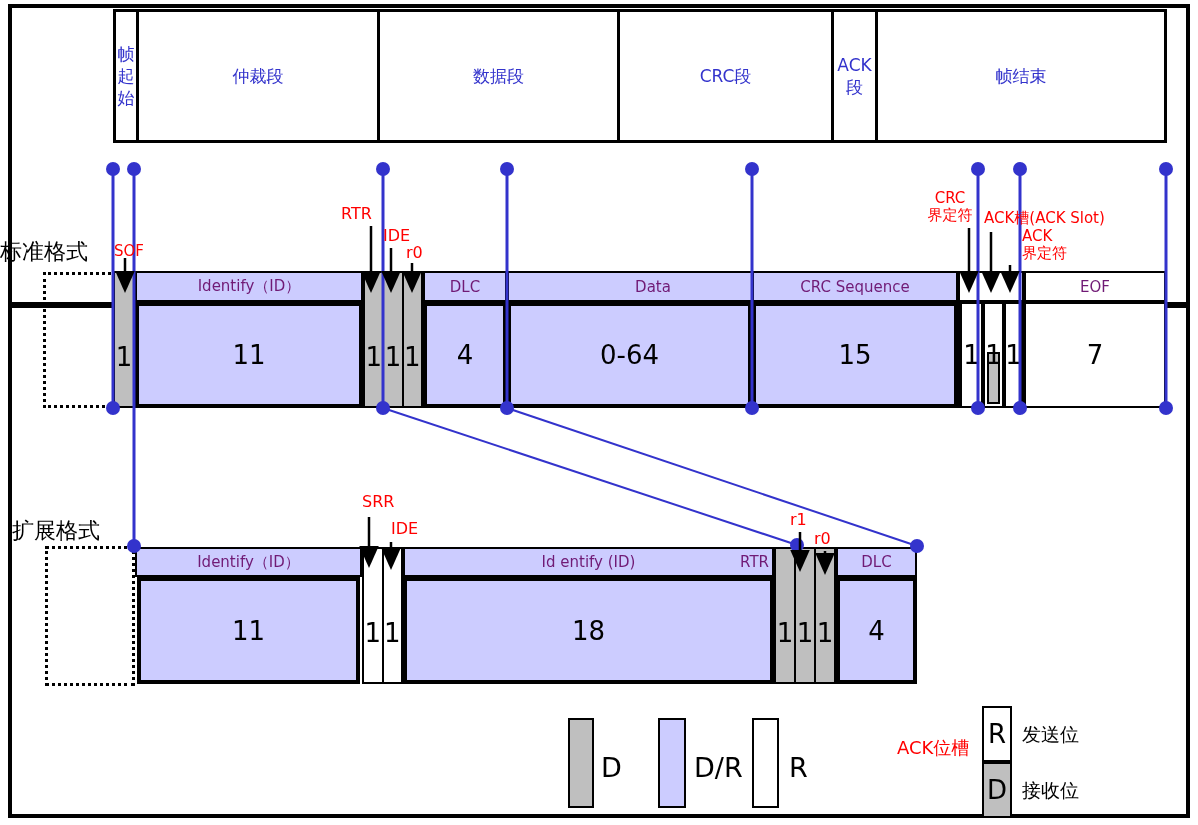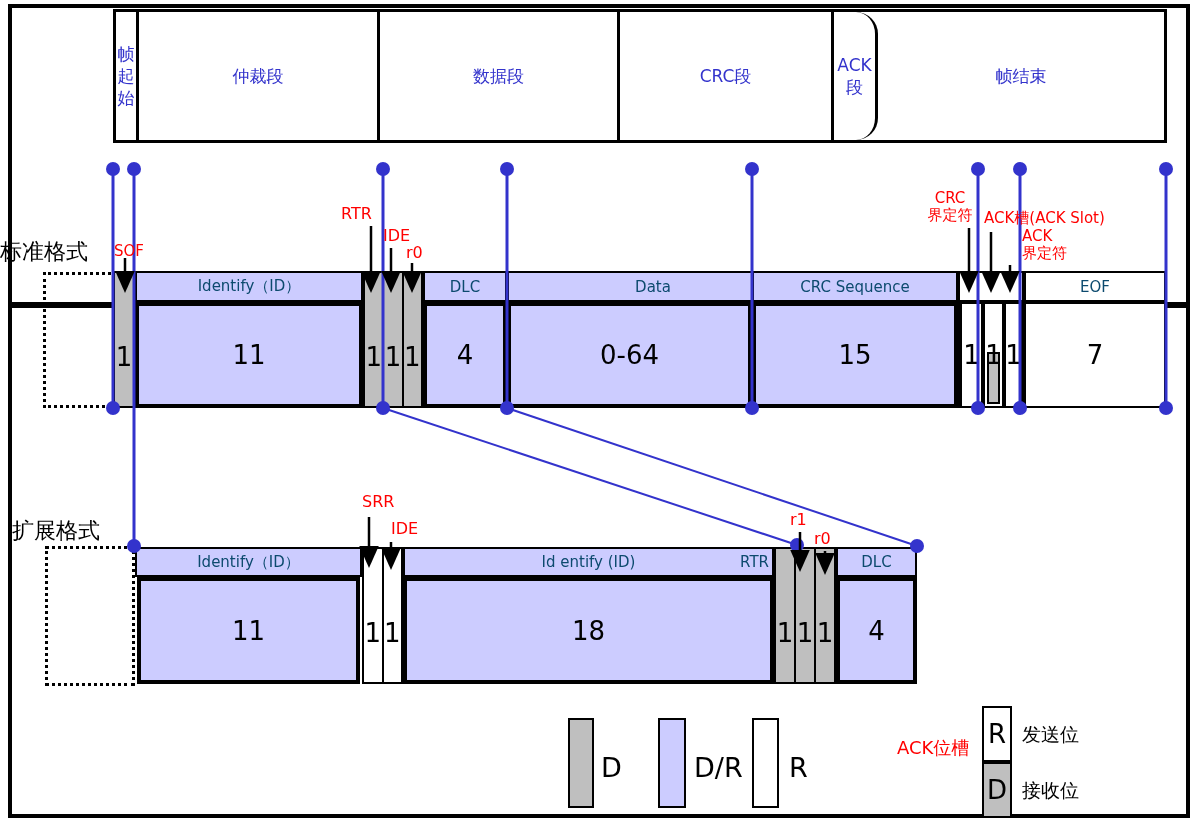--- a/index.html
+++ b/index.html
@@ -12,21 +12,21 @@
   .htable { position:absolute; left:113px; top:9px; width:1054px; height:134px; border:3px solid #000; display:flex; z-index:2; background:#fff; }
   .hcol { border-right:3px solid #000; display:flex; align-items:center; justify-content:center; text-align:center; color:#3333cc; font-size:17px; line-height:1.3; word-break:break-all; }
   .hcol:last-child { border-right:none; }
 
   .busline { position:absolute; left:8px; top:302px; width:1182px; height:6px; background:#000; z-index:1; }
 
   .dotted { position:absolute; border:3px dotted #000; z-index:1; display:flex; align-items:center; justify-content:center; }
 
   .band { position:absolute; background:#ccccff; border:2px solid #000; display:flex; align-items:center; justify-content:center; z-index:2; }
   .band.white { background:#fff; }
-  .bandlabel { font-size:15px; color:#0c4a6e; white-space:nowrap; }
+  .bandlabel { font-size:15px; color:#701a75; white-space:nowrap; }
 
   .cell { position:absolute; background:#ccccff; border:4px solid #000; display:flex; align-items:center; justify-content:center; z-index:2; }
   .cell.white { background:#fff; border-width:2px; }
   .num { font-size:26px; color:#000; }
 
   .fullcol { position:absolute; background:#bfbfbf; border:2px solid #000; z-index:2; display:flex; }
   .fullcol.white { background:#fff; }
   .bit { flex:1 1 0; position:relative; border-left:2px solid #000; }
   .bit:first-child { border-left:none; }
   .bit .numwrap { position:absolute; left:0; right:0; bottom:0; display:flex; align-items:center; justify-content:center; }
@@ -57,21 +57,21 @@
       </div>
     <div class="hcol" style="flex:0 0 241px;">
         <span>仲裁段</span>
       </div>
     <div class="hcol" style="flex:0 0 240px;">
         <span>数据段</span>
       </div>
     <div class="hcol" style="flex:0 0 214px;">
         <span>CRC段</span>
       </div>
-    <div class="hcol" style="flex:0 0 44px;border-radius:22px;">
+    <div class="hcol" style="flex:0 0 44px;">
         <span>ACK段</span>
       </div>
     <div class="hcol" style="flex:1;">
         <span>帧结束</span>
       </div>
   </div>
 
   <div class="busline"></div>
 
   <div class="dotted" style="left:43px; top:272px; width:92px; height:136px;"></div>

